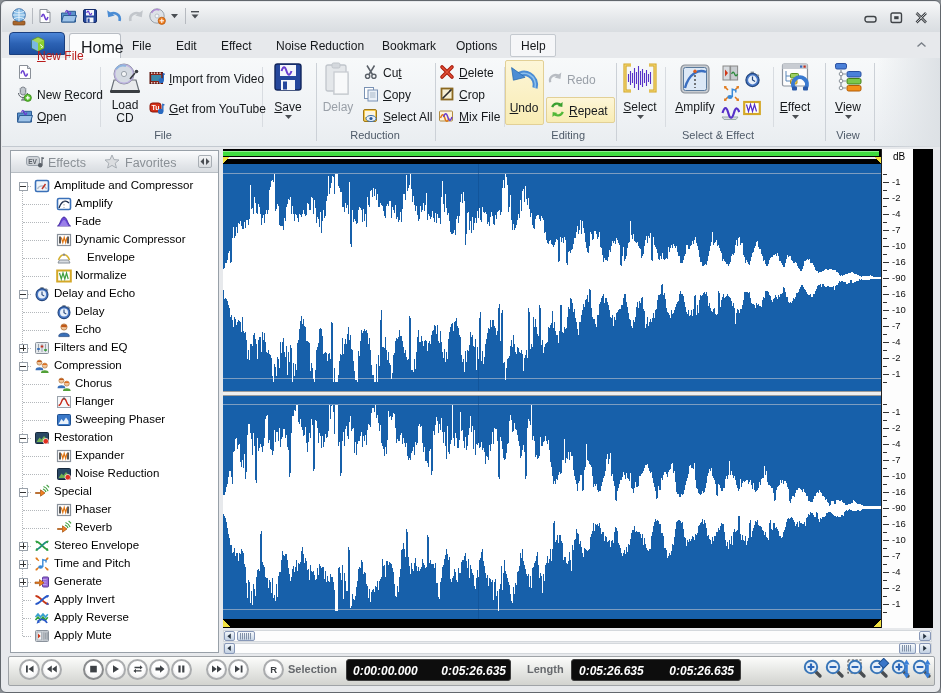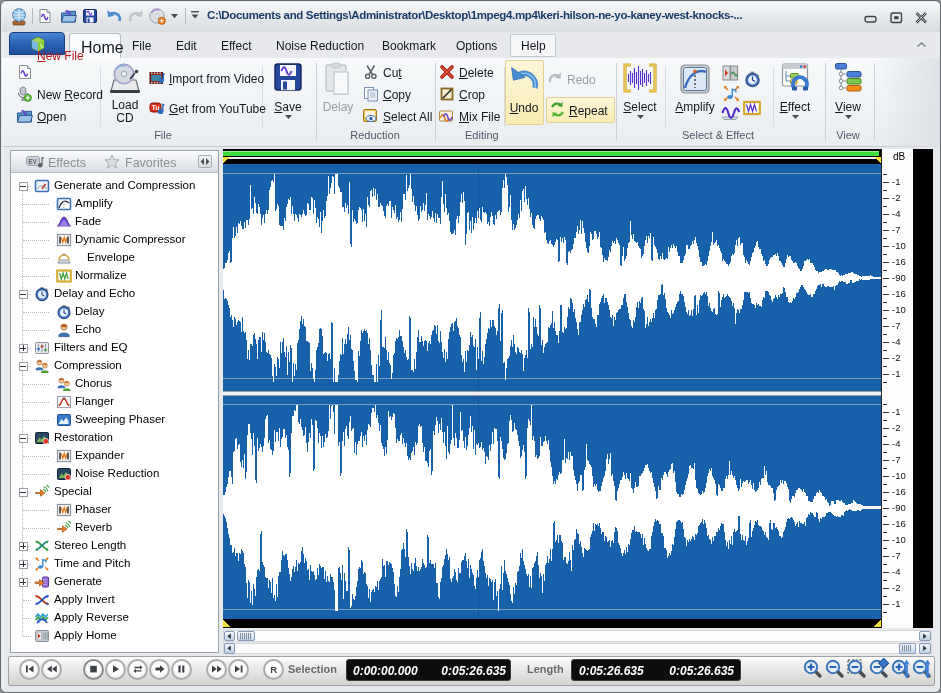--- a/index.html
+++ b/index.html
@@ -47,21 +47,20 @@
       <path d="M13.8 11.6v4.4M11.6 13.8h4.4" stroke="#fff" stroke-width="1"></path>
     </svg>
     <svg class="abs" style="left:170px;top:13px" width="8" height="5" viewBox="0 0 8 5">
       <path d="M0 0h7l-3.5 4.2z" fill="#4a4e53"></path>
     </svg>
     <div class="abs" style="left:184px;top:7px;width:1px;height:16px;background:#b6bac0"></div>
     <svg class="abs" style="left:190px;top:10px" width="9" height="9" viewBox="0 0 9 9">
       <rect x="0" y="0" width="8" height="1.4" fill="#4a4e53"></rect>
       <path d="M.5 3.5h7L4 7.5z" fill="#4a4e53"></path>
     </svg>
-    <div class="abs" style="left:206px;top:8px;width:560px;font-size:11.5px;font-weight:bold;color:#1a3a66;letter-spacing:-0.35px;white-space:nowrap">C:\Documents and Settings\Administrator\Desktop\1mpeg4.mp4\keri-hilson-ne-yo-kaney-west-knocks-...</div>
     <svg class="abs" style="left:863px;top:11px" width="66" height="12" viewBox="0 0 66 12">
       <rect x="1" y="4.5" width="11" height="5.5" rx="2.2" fill="none" stroke="#3f4347" stroke-width="1.4"></rect>
       <rect x="27" y="1" width="10.5" height="9.5" rx="1.5" fill="none" stroke="#3f4347" stroke-width="1.4"></rect>
       <rect x="30.2" y="4.2" width="4.4" height="3" fill="#3f4347"></rect>
       <path d="M52.5 1l9.5 9.5M62 1l-9.5 9.5" stroke="#3f4347" stroke-width="2.6"></path>
       <path d="M52.5 1l9.5 9.5M62 1l-9.5 9.5" stroke="#e8eaec" stroke-width=".8"></path>
     </svg>
     <div class="abs" style="left:8px;top:31px;width:56px;height:23px;background:linear-gradient(#4c86d8,#2c62b4 50%,#1d4f9e);border:1px solid #1a3f7e;border-radius:4px 4px 0 0"></div>
     <svg class="abs" style="left:27px;top:34px" width="19" height="18" viewBox="0 0 19 18">
       <path d="M4 5l6-3 6 3v8l-6 3-6-3z" fill="#a6d85a" stroke="#5a9020" stroke-width=".8"></path>
@@ -210,21 +209,21 @@
     </svg>
     <div class="abs" style="left:566px;top:72px;font-size:12px;color:#9aa0a8;font-weight:normal;white-space:nowrap;">Redo</div>
     <div class="abs" style="left:545px;top:96px;width:69px;height:26px;background:linear-gradient(#fdf6d8,#f8ecb4);border:1px solid #e2d096;border-radius:2px"></div>
     <svg class="abs" style="left:548px;top:100px" width="17" height="17" viewBox="0 0 17 17">
       <path d="M3.2 6.2a5.4 5.4 0 0 1 9-2" stroke="#3aa030" stroke-width="2.2" fill="none"></path>
       <path d="M13.6 1l-.3 5-4.7-.9z" fill="#3aa030"></path>
       <path d="M13.8 10.8a5.4 5.4 0 0 1-9 2" stroke="#52b838" stroke-width="2.2" fill="none"></path>
       <path d="M3.4 16l.3-5 4.7.9z" fill="#52b838"></path>
     </svg>
     <div class="abs" style="left:568px;top:103px;font-size:12px;color:#16191c;font-weight:normal;white-space:nowrap;"><u>R</u>epeat</div>
-    <div class="abs" style="left:464px;top:128px;width:120px;text-align:left;font-size:11px;color:#4e5a68">Editing</div>
+    <div class="abs" style="left:464px;top:128px;width:120px;text-align:right;font-size:11px;color:#4e5a68">Editing</div>
     <svg class="abs" style="left:621px;top:61px" width="36" height="32" viewBox="0 0 36 32">
       <path d="M9 3H3v26h6" stroke="#d4a828" stroke-width="3.2" fill="none"></path>
       <path d="M27 3h6v26h-6" stroke="#d4a828" stroke-width="3.2" fill="none"></path>
       <path d="M9 3H3v26h6M27 3h6v26h-6" stroke="#f4d878" stroke-width="1.1" fill="none"></path>
       <g stroke="#5530c8" stroke-width="1.1">
         <path d="M6.5 12v8M8.5 9v14M10.5 11v10M12.5 6v20M14.5 10v12M16.5 4v24M18.5 9v14M20.5 7v18M22.5 11v10M24.5 8v16M26.5 12v8M28.5 10v12"></path>
       </g>
     </svg>
     <div class="abs" style="left:579px;top:99px;width:120px;text-align:center;font-size:12px;color:#16191c"><u>S</u>elect</div>
     <svg class="abs" style="left:635.5px;top:114px" width="7" height="5" viewBox="0 0 7 5">
@@ -320,21 +319,21 @@
     </svg>
     <div class="abs" style="left:21px;top:186px;width:1px;height:449px;border-left:1px dotted #b4b8bc"></div>
     <div class="abs" style="left:22px;top:185px;width:8px;height:1px;border-top:1px dotted #b4b8bc"></div>
     <div class="abs" style="left:17.5px;top:180.8px;width:9px;height:9px;background:#fff;border:1px solid #9aa2ab"></div>
     <div class="abs" style="left:19.0px;top:184.8px;width:6px;height:1px;background:#333"></div>
     <svg class="abs" style="left:33px;top:177.3px" width="16" height="16" viewBox="0 0 16 16">
       <rect x="1.5" y="2.5" width="13" height="11" rx="1.5" fill="#eef4fa" stroke="#3a70b8" stroke-width="1.6"></rect>
       <path d="M3.5 11a4.8 4.8 0 0 1 9 0" fill="none" stroke="#b0bac8" stroke-width="1.2"></path>
       <path d="M8 11L11.5 6" stroke="#c03020" stroke-width="1.4"></path>
     </svg>
-    <div class="abs" style="left:53px;top:178.3px;font-size:11.5px;letter-spacing:0px;color:#000;white-space:nowrap">Generate and Compression</div>
+    <div class="abs" style="left:53px;top:178.3px;font-size:11.5px;letter-spacing:0px;color:#000;white-space:nowrap">Amplitude and Compressor</div>
     <div class="abs" style="left:22px;top:203px;width:26px;height:1px;border-top:1px dotted #b4b8bc"></div>
     <svg class="abs" style="left:55px;top:195.3px" width="16" height="16" viewBox="0 0 16 16">
       <rect x="1.5" y="2.5" width="13" height="11" rx="1.5" fill="#fff" stroke="#3a70b8" stroke-width="1.6"></rect>
       <path d="M3 12C6 4 10 4 13 7" fill="none" stroke="#203050" stroke-width="1.4"></path>
       <path d="M8 5v7" stroke="#888" stroke-width=".8" stroke-dasharray="1.5 1.5"></path>
     </svg>
     <div class="abs" style="left:74px;top:196.3px;font-size:11.5px;letter-spacing:0px;color:#000;white-space:nowrap">Amplify</div>
     <div class="abs" style="left:22px;top:221px;width:26px;height:1px;border-top:1px dotted #b4b8bc"></div>
     <svg class="abs" style="left:55px;top:213.3px" width="16" height="16" viewBox="0 0 16 16">
       <path d="M1.5 12C4 11 5 3 8 3s4 8 6.5 9z" fill="#6a48d8" stroke="#3a2090" stroke-width=".8"></path>
@@ -481,21 +480,21 @@
     <div class="abs" style="left:74px;top:520.3px;font-size:11.5px;letter-spacing:0px;color:#000;white-space:nowrap">Reverb</div>
     <div class="abs" style="left:22px;top:545px;width:8px;height:1px;border-top:1px dotted #b4b8bc"></div>
     <div class="abs" style="left:17.5px;top:540.8px;width:9px;height:9px;background:#fff;border:1px solid #9aa2ab"></div>
     <div class="abs" style="left:19.0px;top:544.8px;width:6px;height:1px;background:#333"></div>
     <div class="abs" style="left:21.5px;top:542.3px;width:1px;height:6px;background:#333"></div>
     <svg class="abs" style="left:33px;top:537.3px" width="16" height="16" viewBox="0 0 16 16">
       <path d="M2 3.5c4.5.5 7.5 7.5 12 8.5" fill="none" stroke="#2f9f3f" stroke-width="1.8"></path>
       <path d="M14 3.5c-4.5.5-7.5 7.5-12 8.5" fill="none" stroke="#1f8f7f" stroke-width="1.8"></path>
       <path d="M14.8 12.6l-3-.2 1.4-2.4zM1.2 12.6l3-.2-1.4-2.4zM1 2.8l3 .4-1.2 2.4zM15 2.8l-3 .4 1.2 2.4z" fill="#2f9f3f"></path>
     </svg>
-    <div class="abs" style="left:53px;top:538.3px;font-size:11.5px;letter-spacing:0px;color:#000;white-space:nowrap">Stereo Length</div>
+    <div class="abs" style="left:53px;top:538.3px;font-size:11.5px;letter-spacing:0px;color:#000;white-space:nowrap">Stereo Envelope</div>
     <div class="abs" style="left:22px;top:563px;width:8px;height:1px;border-top:1px dotted #b4b8bc"></div>
     <div class="abs" style="left:17.5px;top:558.8px;width:9px;height:9px;background:#fff;border:1px solid #9aa2ab"></div>
     <div class="abs" style="left:19.0px;top:562.8px;width:6px;height:1px;background:#333"></div>
     <div class="abs" style="left:21.5px;top:560.3px;width:1px;height:6px;background:#333"></div>
     <svg class="abs" style="left:33px;top:555.3px" width="16" height="16" viewBox="0 0 16 16">
       <path d="M2 2l2.8 2.8M14 2l-2.8 2.8M2 14l2.8-2.8M14 14l-2.8-2.8" stroke="#e07818" stroke-width="1.3"></path>
       <path d="M1.5 1.5l2.6.5-2 2zM14.5 1.5l-2.6.5 2 2zM1.5 14.5l.5-2.6 2 2zM14.5 14.5l-.5-2.6-2 2z" fill="#e07818"></path>
       <ellipse cx="6.6" cy="11" rx="2.4" ry="1.8" fill="#3a8ad8"></ellipse>
       <path d="M8.8 11V3.6l3.2.9v2" fill="none" stroke="#3a8ad8" stroke-width="1.4"></path>
     </svg>
@@ -526,21 +525,21 @@
     </svg>
     <div class="abs" style="left:53px;top:610.3px;font-size:11.5px;letter-spacing:0px;color:#000;white-space:nowrap">Apply Reverse</div>
     <div class="abs" style="left:22px;top:635px;width:8px;height:1px;border-top:1px dotted #b4b8bc"></div>
     <svg class="abs" style="left:33px;top:627.3px" width="16" height="16" viewBox="0 0 16 16">
       <rect x="1.5" y="2.5" width="13" height="11" rx="1" fill="#dde1e5" stroke="#8a929c"></rect>
       <rect x="3" y="4" width="4.6" height="8" fill="#f4f6f8" stroke="#a8b0b8"></rect>
       <path d="M4 5.5v5l2.6-2.5z" fill="#d03818"></path>
       <rect x="9" y="4" width="4.4" height="8" fill="#c8ccd2" stroke="#a8b0b8"></rect>
       <path d="M10 5v6M11.5 5v6M13 5v6" stroke="#8a929c" stroke-width=".7"></path>
     </svg>
-    <div class="abs" style="left:53px;top:628.3px;font-size:11.5px;letter-spacing:0px;color:#000;white-space:nowrap">Apply Home</div>
+    <div class="abs" style="left:53px;top:628.3px;font-size:11.5px;letter-spacing:0px;color:#000;white-space:nowrap">Apply Mute</div>
     <svg class="abs" style="left:222px;top:148px" width="710" height="479" viewBox="0 0 710 479" shape-rendering="crispEdges">
       <rect x="0" y="0" width="710" height="479" fill="#000"></rect>
       <rect x="0" y="1.5" width="656" height="5" fill="#3fdc3f"></rect>
       <rect x="0" y="1.5" width="656" height="1" fill="#8cf08c"></rect>
       <rect x="0" y="8.2" width="658" height="1.3" fill="#f0f0f0"></rect>
       <rect x="0" y="15" width="658" height="227" fill="#1760aa"></rect>
       <rect x="0" y="246.5" width="658" height="223.5" fill="#1760aa"></rect>
       <rect x="0" y="242" width="658" height="4.5" fill="#efefef"></rect>
       <rect x="0" y="242" width="658" height="1" fill="#9a9a9a"></rect>
       <rect x="0" y="245.7" width="658" height="1" fill="#9a9a9a"></rect>

